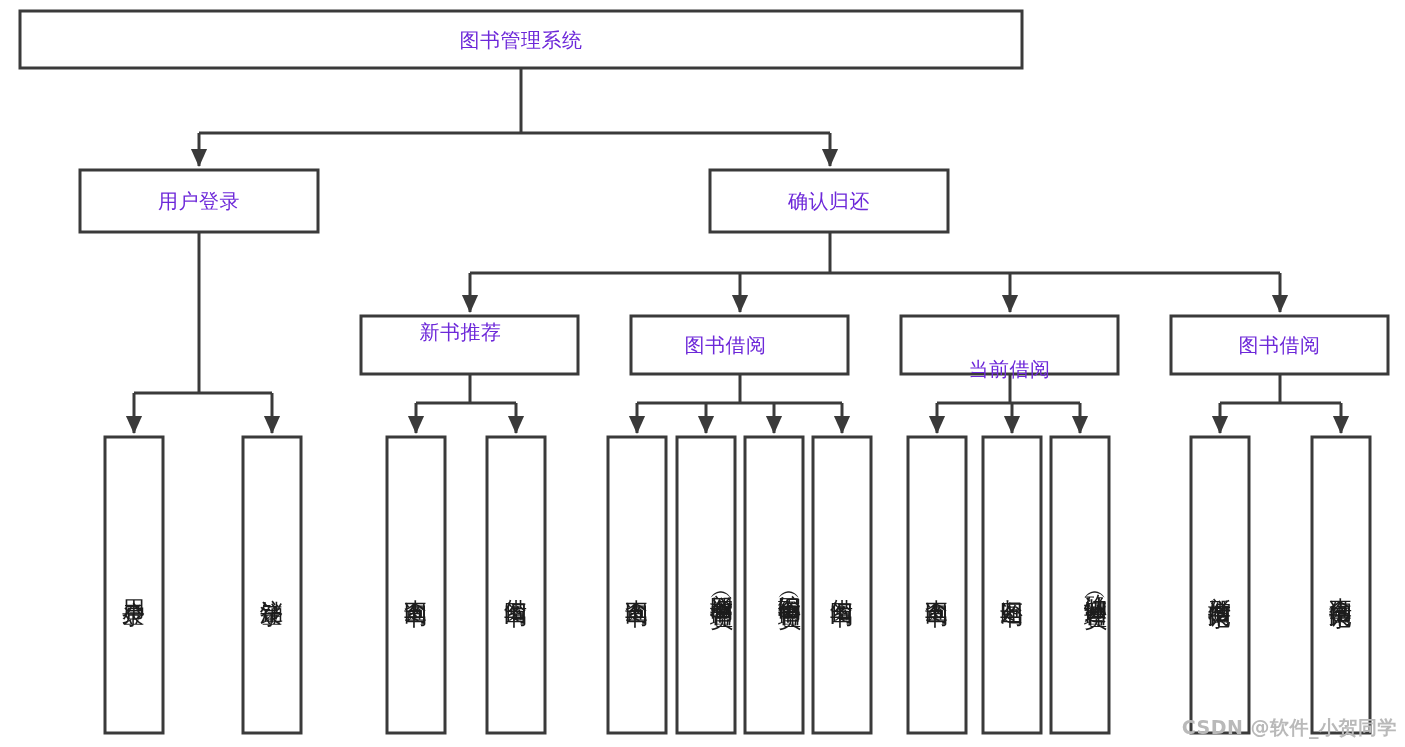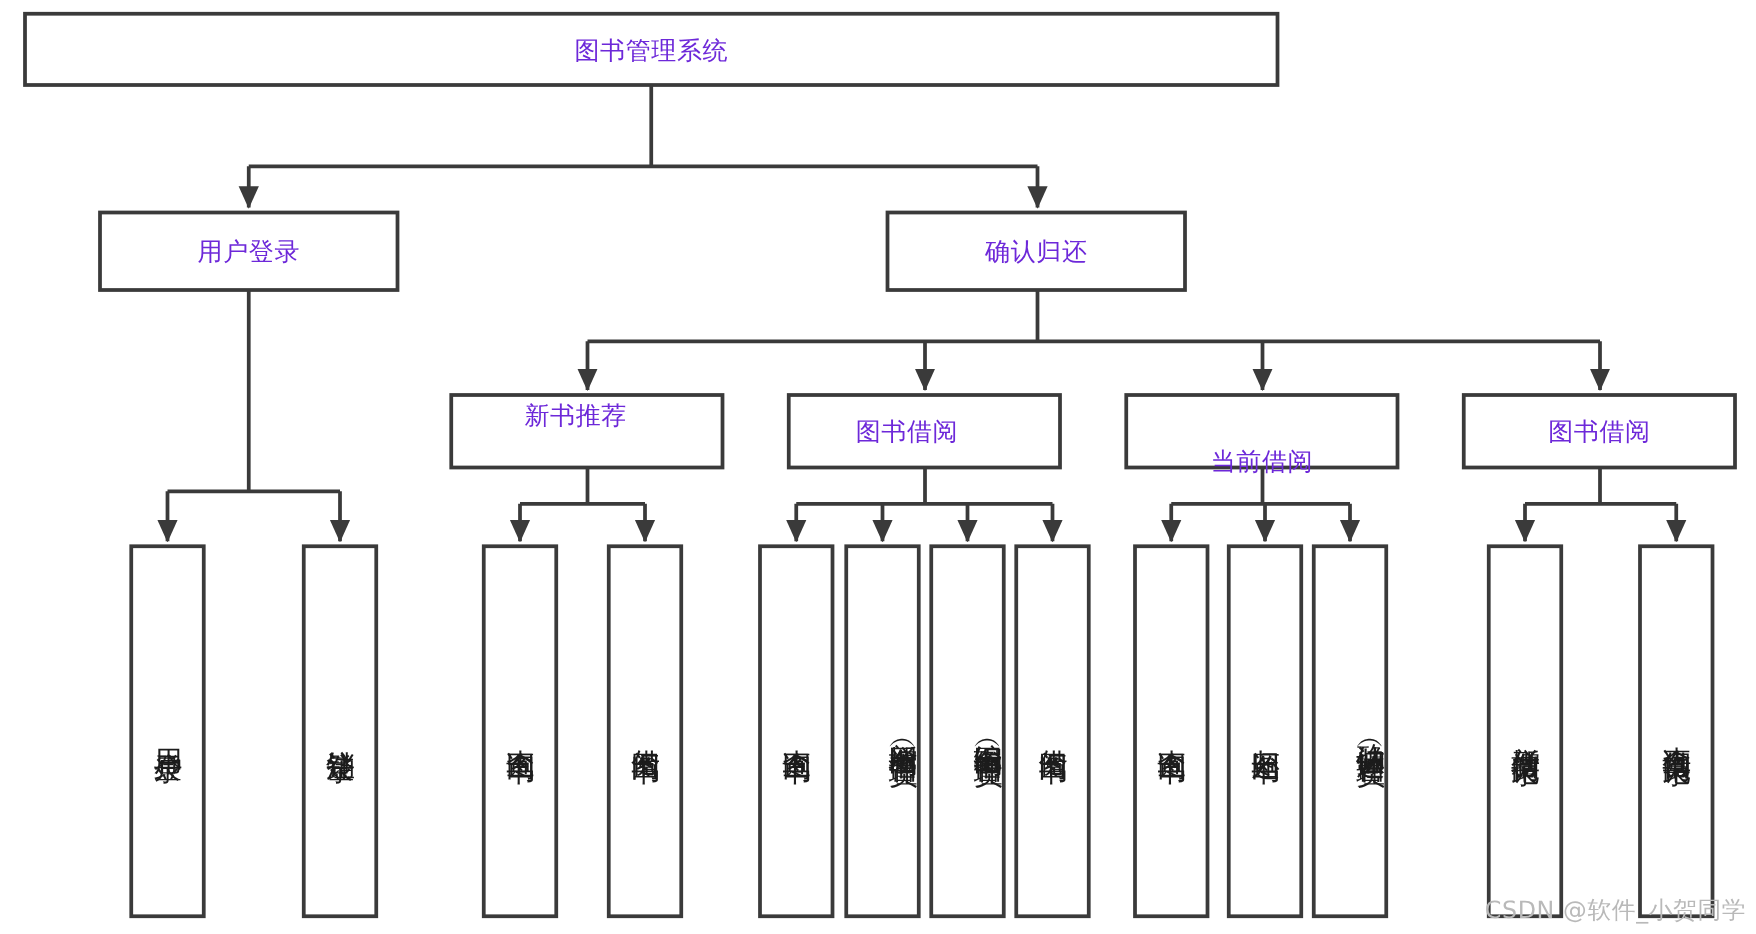--- a/index.html
+++ b/index.html
@@ -68,20 +68,21 @@
   }
   .watermark {
     position: absolute;
     right: 8px;
     bottom: 6px;
     font-size: 19px;
     color: #b9b9b9;
     letter-spacing: 0.5px;
     white-space: nowrap;
     pointer-events: none;
+    font-weight: bold;
   }
 </style>
 </head>
 <body>
 
 <div id="diagram-root">
 
   <svg class="diagram-canvas" viewBox="0 0 1405 747">
     <defs>
       <marker id="arrow" viewBox="0 0 10 10" refX="9.5" refY="5" markerWidth="6" markerHeight="6" orient="auto-start-reverse">

